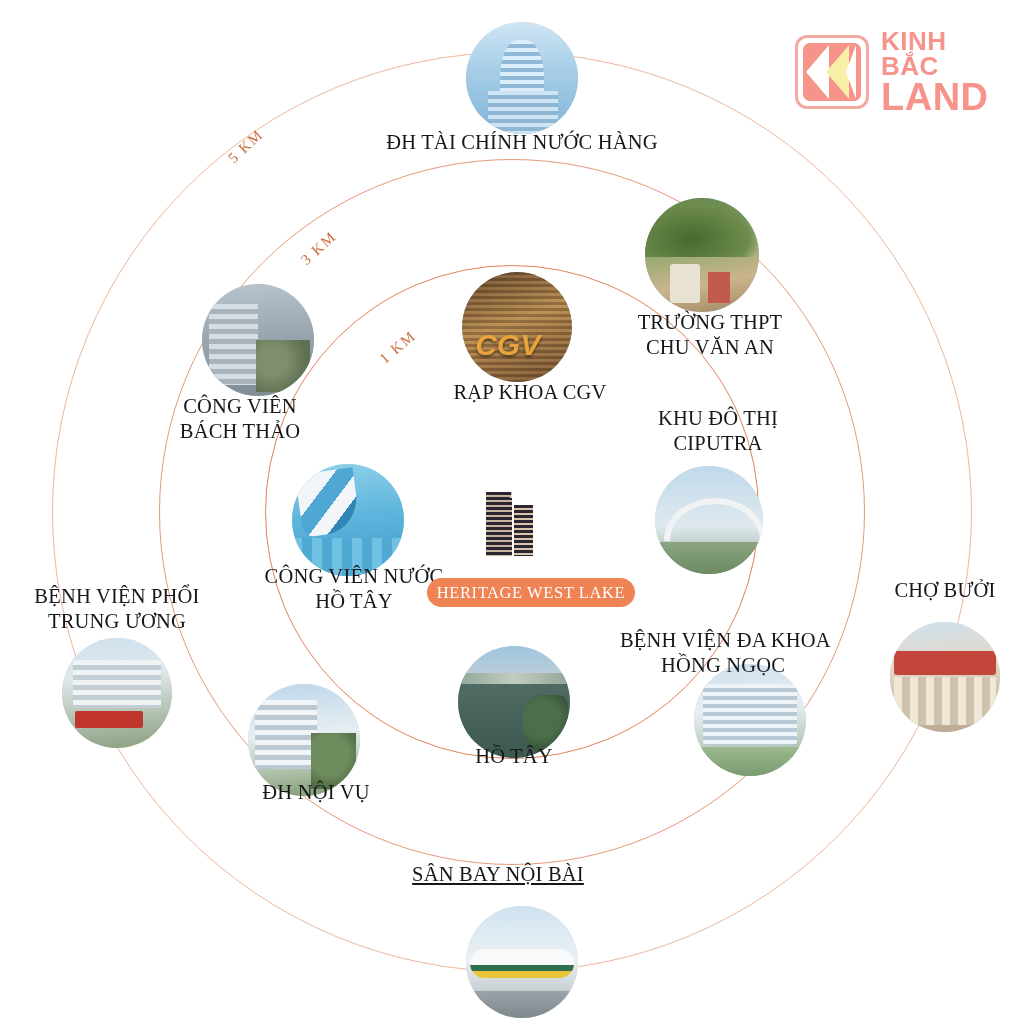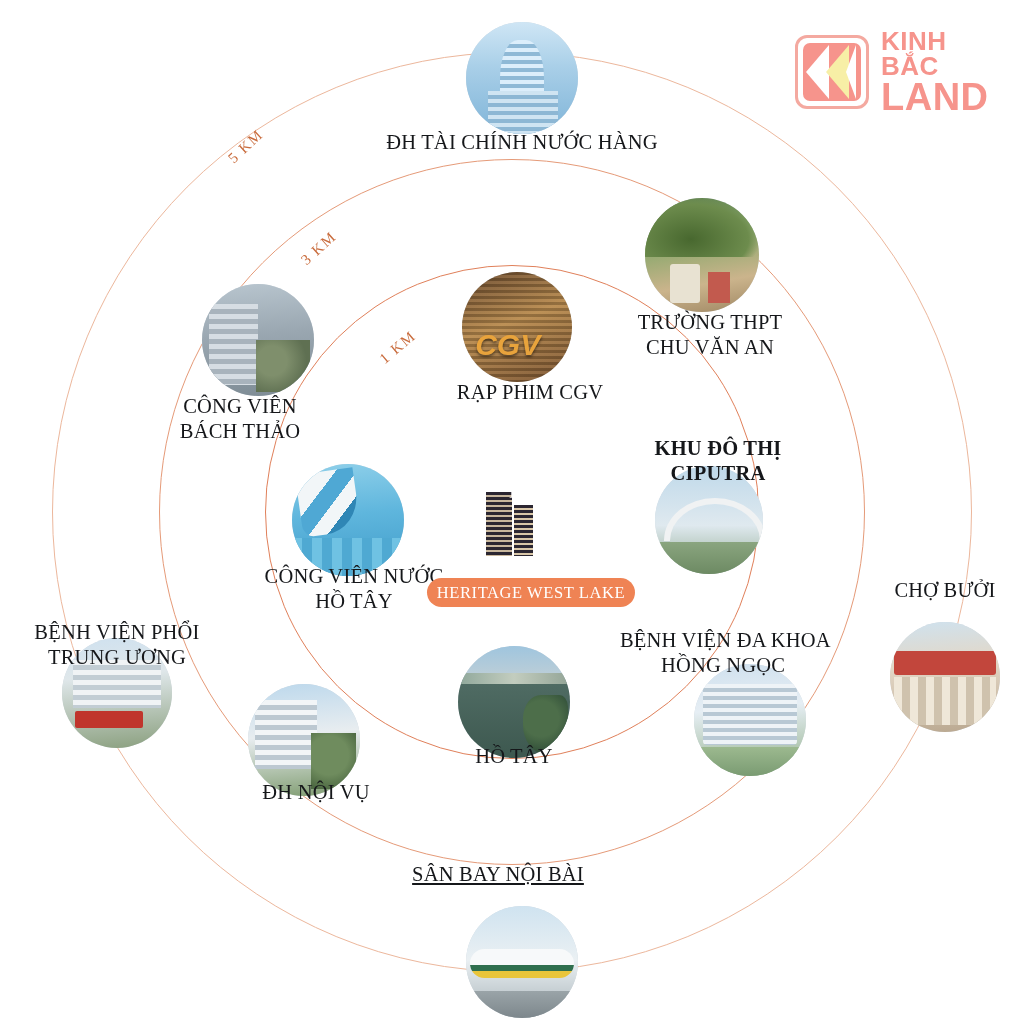--- a/index.html
+++ b/index.html
@@ -236,44 +236,44 @@
       <div class="scene sc-park"></div>
     </div>
     <div class="label" style="left:140px; top:394px; width:200px;">CÔNG VIÊN
 BÁCH THẢO</div>
   </div>
 
   <div class="poi">
     <div class="thumb" style="left:462px; top:272px; width:110px; height:110px;">
       <div class="scene sc-cgv"></div>
     </div>
-    <div class="label" style="left:420px; top:380px; width:220px;">RẠP PHIM CGV</div>
+    <div class="label" style="left:420px; top:380px; width:220px;">RẠP KHOA CGV</div>
   </div>
 
   <div class="poi">
     <div class="thumb" style="left:655px; top:466px; width:108px; height:108px;">
       <div class="scene sc-ciputra"></div>
     </div>
-    <div class="label" style="left:618px; top:436px; width:200px;font-weight:bold;">KHU ĐÔ THỊ
+    <div class="label" style="left:618px; top:406px; width:200px;">KHU ĐÔ THỊ
 CIPUTRA</div>
   </div>
 
   <div class="poi">
     <div class="thumb" style="left:292px; top:464px; width:112px; height:112px;">
       <div class="scene sc-waterpark"></div>
     </div>
     <div class="label" style="left:254px; top:564px; width:200px;">CÔNG VIÊN NƯỚC
 HỒ TÂY</div>
   </div>
 
   <div class="poi">
     <div class="thumb" style="left:62px; top:638px; width:110px; height:110px;">
       <div class="scene sc-hospital1"></div>
     </div>
-    <div class="label" style="left:17px; top:584px; width:200px;margin-top:36px;">BỆNH VIỆN PHỔI
+    <div class="label" style="left:17px; top:584px; width:200px;">BỆNH VIỆN PHỔI
 TRUNG ƯƠNG</div>
   </div>
 
   <div class="poi">
     <div class="thumb" style="left:890px; top:622px; width:110px; height:110px;">
       <div class="scene sc-market"></div>
     </div>
     <div class="label" style="left:845px; top:578px; width:200px;">CHỢ BƯỞI</div>
   </div>
 

